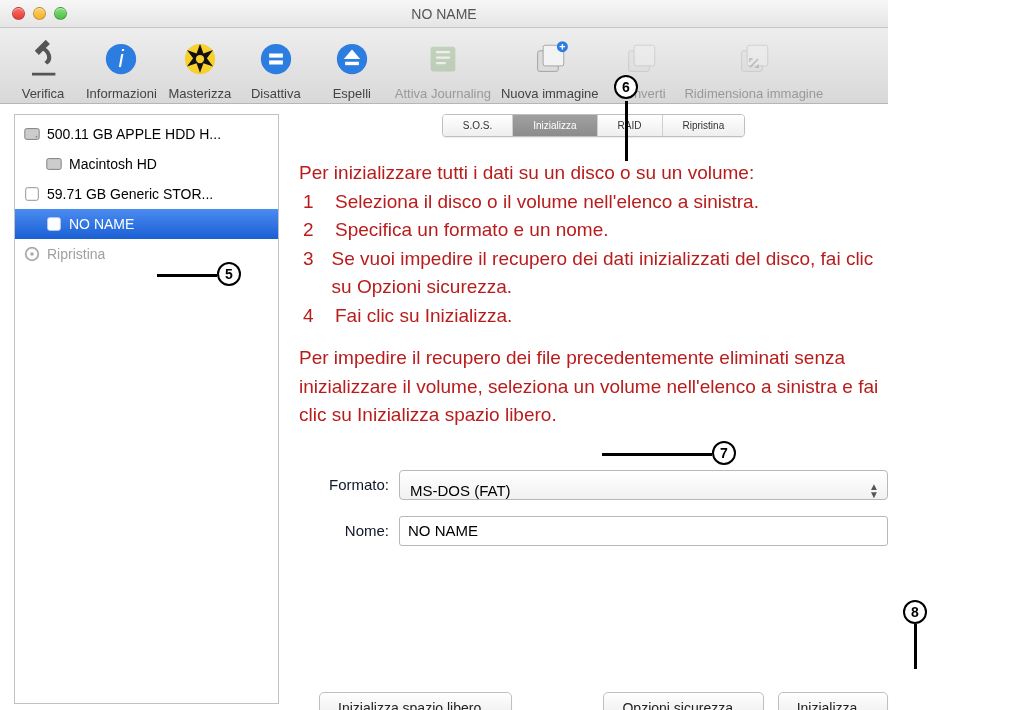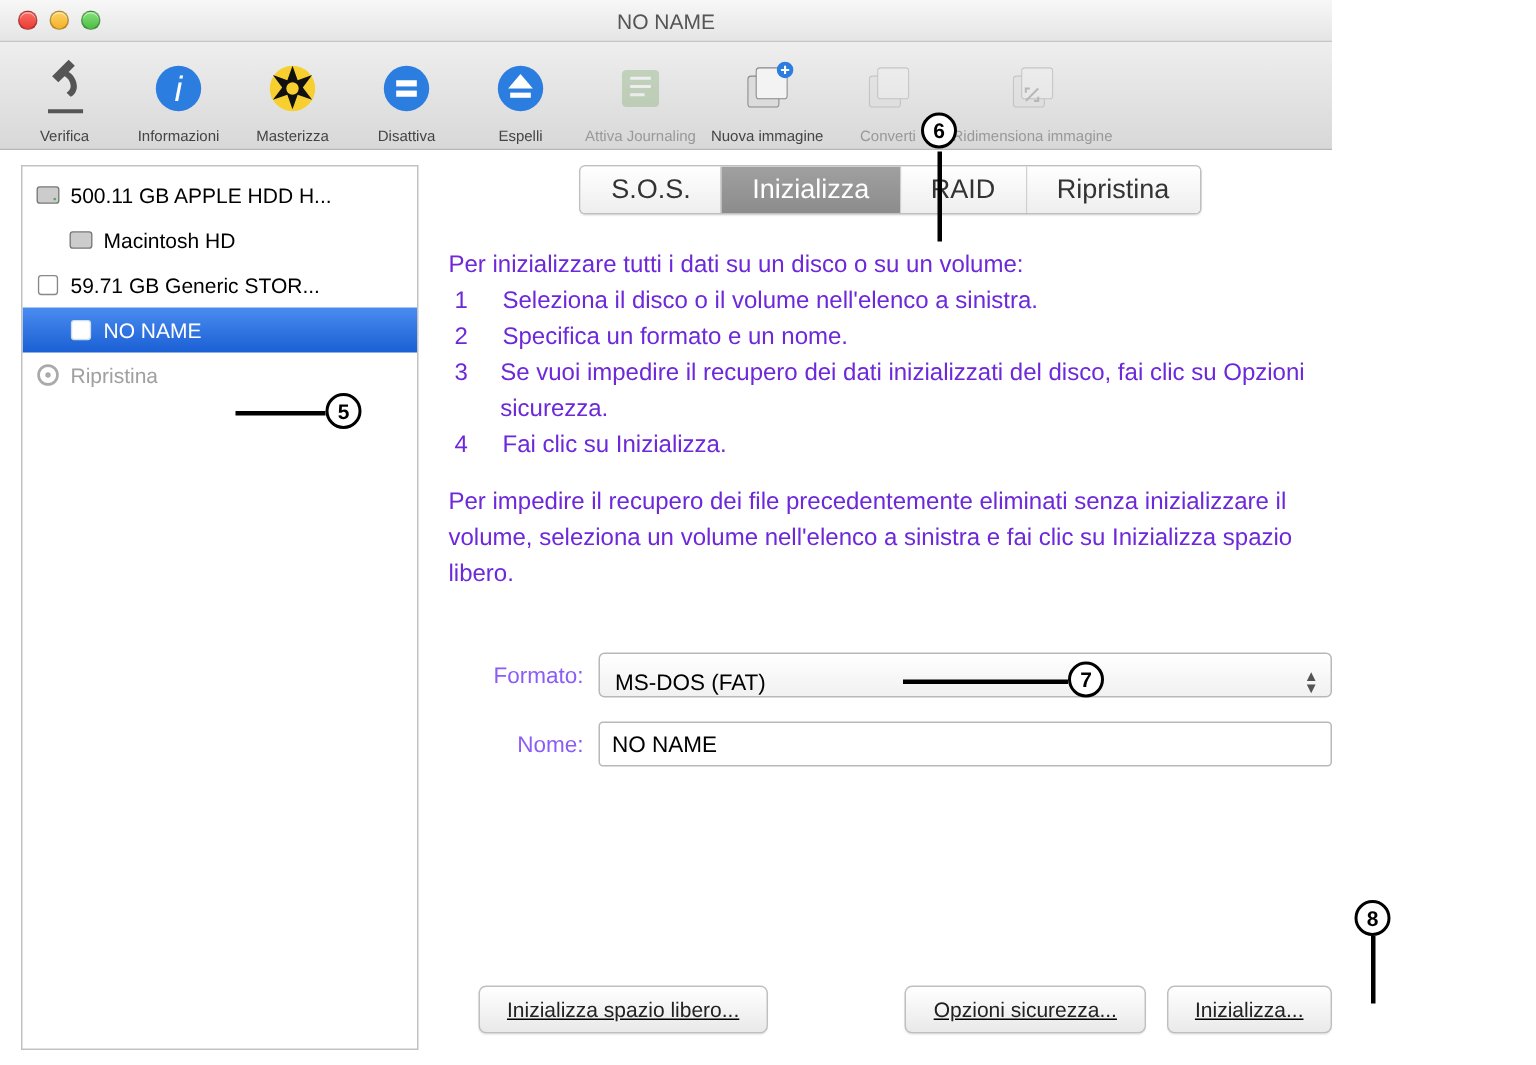--- a/index.html
+++ b/index.html
@@ -26,21 +26,21 @@
   
   .toolbar {
     background: linear-gradient(#eeeeee,#d8d8d8);
     border-bottom: 1px solid #b6b6b6;
     padding: 6px 10px 2px;
     display: flex;
     gap: 10px;
   }
   .tool-item { display: flex; flex-direction: column; align-items: center; gap: 2px; min-width: 66px; }
   .tool-item .icon-wrap { width: 50px; height: 50px; display: flex; align-items: center; justify-content: center; position: relative; }
-  .tool-item .label { font-size: 10px; color: #444; white-space: nowrap; }
+  .tool-item .label { font-size: 13px; color: #444; white-space: nowrap; }
   .tool-item.disabled .label { color: #999; }
 
   
   .split { display: flex; height: 600px; }
   .sidebar {
     width: 265px;
     background: #fff;
     border: 1px solid #c2c2c2;
     margin: 10px 0 0 14px;
     font-size: 14px;
@@ -70,35 +70,35 @@
     border-radius: 4px;
     overflow: hidden;
     box-shadow: 0 1px 1px rgba(0,0,0,.08);
     background: #fff;
   }
   .seg button {
     background: linear-gradient(#ffffff,#eeeeee);
     border: none;
     border-right: 1px solid #cfcfcf;
     padding: 5px 20px;
-    font-size: 18px;
+    font-size: 10px;
     color: #333;
     cursor: pointer;
   }
   .seg button:last-child { border-right: none; }
   .seg button.active { background: linear-gradient(#a0a0a0,#8c8c8c); color: #fff; }
 
-  .instructions { font-size: 16px; color: #6d28d9; line-height: 1.5; padding-right: 8px; }
+  .instructions { font-size: 19px; color: #b91c1c; line-height: 1.5; padding-right: 8px; }
   .instructions .step { display: flex; gap: 18px; padding-left: 4px; }
   .instructions .step .num { width: 14px; }
   .instructions p { margin-top: 14px; }
 
   .form { margin-top: 40px; font-size: 15px; }
   .form-row { display: flex; align-items: center; margin-bottom: 16px; }
-  .form-row label { width: 90px; text-align: right; margin-right: 10px; color: #8b5cf6; }
+  .form-row label { width: 90px; text-align: right; margin-right: 10px; color: #0f172a; }
   .form-row .select {
     flex: 1;
     height: 30px;
     border: 1px solid #b8b8b8;
     border-radius: 4px;
     background: linear-gradient(#ffffff,#f1f1f1);
     display: flex;
     align-items: flex-end;
     padding: 0 10px;
     position: relative;

